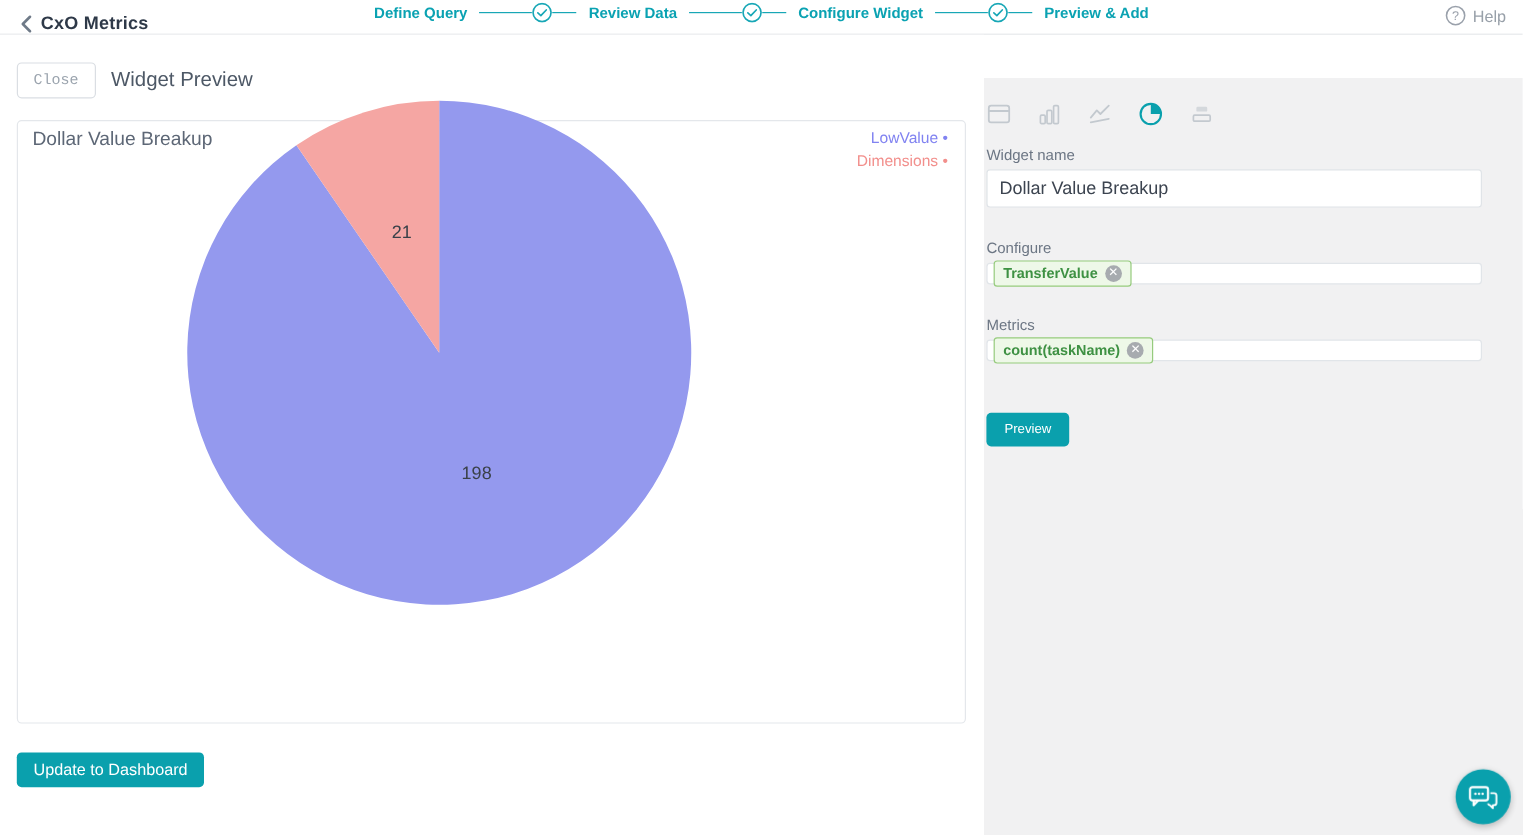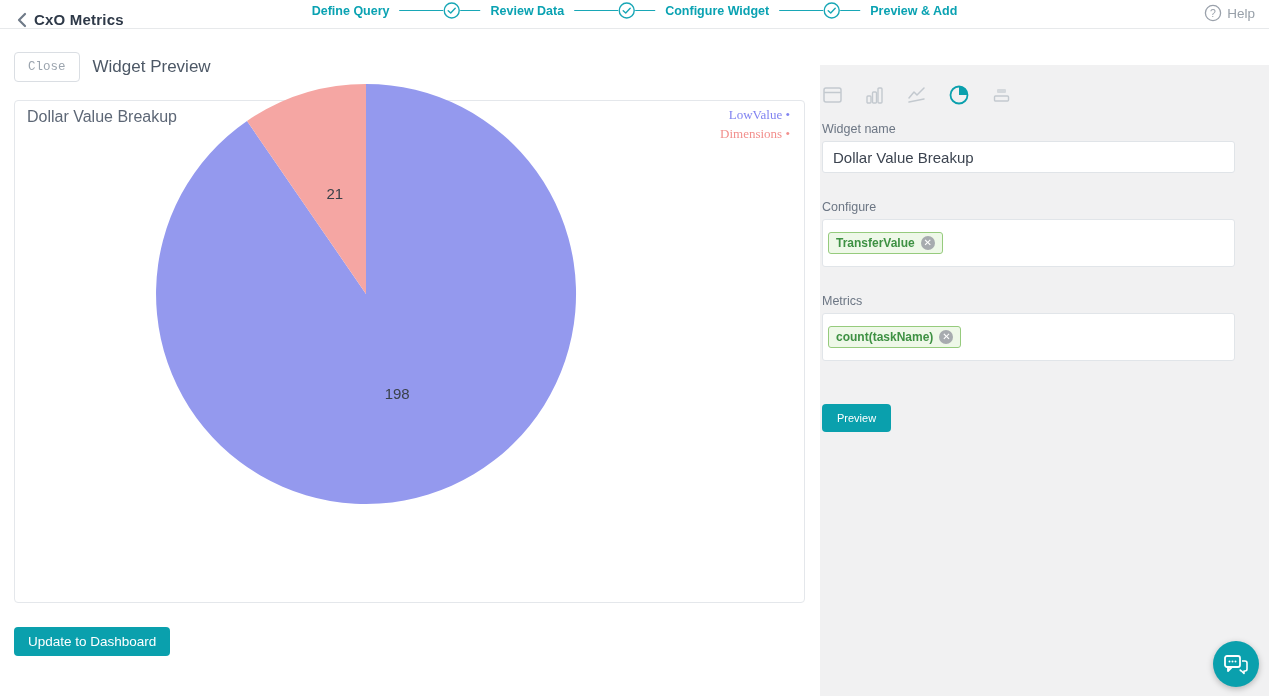--- a/index.html
+++ b/index.html
@@ -29,35 +29,35 @@
   
   .preview-head { display:flex; align-items:center; gap:13px; margin:23px 0 0 14px; }
   .close-btn { background:#fff; border:1px solid #dadee3; border-radius:4px;
     color:#9ba4ae; font-size:12.5px; padding:7px 13px; cursor:pointer;
     font-family:Liberation Mono, monospace; }
   .preview-title { font-size:17px; color:#4d5866; }
   .card { position:absolute; left:14px; top:71px; width:791px; height:503px;
     background:#fff; border:1px solid #e4e7eb; border-radius:4px; }
   .card-title { position:absolute; left:12px; top:7px; font-size:16px; color:#5d6776; }
   .legend { position:absolute; right:14px; top:4px; text-align:right; font-size:13px; line-height:19px; }
-  .legend-item { display:block;font-family:Liberation Serif, serif; }
+  .legend-item { display:block; }
   .pie-wrap { position:absolute; left:139px; top:-19px; }
   .update-btn { position:absolute; left:14px; top:598px; background:#0aa0ad; color:#fff;
     border:none; border-radius:4px; font-size:13.5px; padding:7px 14px; cursor:pointer;
     font-family:"Liberation Sans", sans-serif; }
 
   
   .icon-row { display:flex; align-items:center; gap:21px; height:24px; }
   .ct-icon { cursor:pointer; display:inline-flex; }
   .field-label { margin-top:15px; font-size:12.5px; color:#6c7684; }
   .text-input { margin-top:5px; width:413px; height:32px; border:1px solid #e0e4e8;
     border-radius:3px; background:#fff; font-size:15px; color:#3c4450; padding:0 10px;
     font-family:"Liberation Sans", sans-serif; }
   .field-label.spaced { margin-top:27px; }
-  .chip-field { margin-top:5px; width:413px; height:48px; border:1px solid #e1e5e9;
+  .chip-field { margin-top:5px; width:413px; height:18px; border:1px solid #e1e5e9;
     border-radius:3px; background:#fff; display:flex; align-items:center; padding:0 5px; }
   .chip { display:inline-flex; align-items:center; gap:6px; background:#eef8e8;
     border:1px solid #96cb7d; border-radius:3px; padding:3px 7px;
     font-size:12px; font-weight:700; color:#3e9143; }
   .chip-x { width:14px; height:14px; border-radius:50%; background:#a7abaf; color:#fff;
     font-size:10px; line-height:14px; text-align:center; cursor:pointer; font-weight:400; }
   .preview-btn { margin-top:43px; background:#0aa0ad; color:#fff; border:none;
     border-radius:4px; font-size:11px; padding:8px 15px; cursor:pointer;
     font-family:"Liberation Sans", sans-serif; }
 

